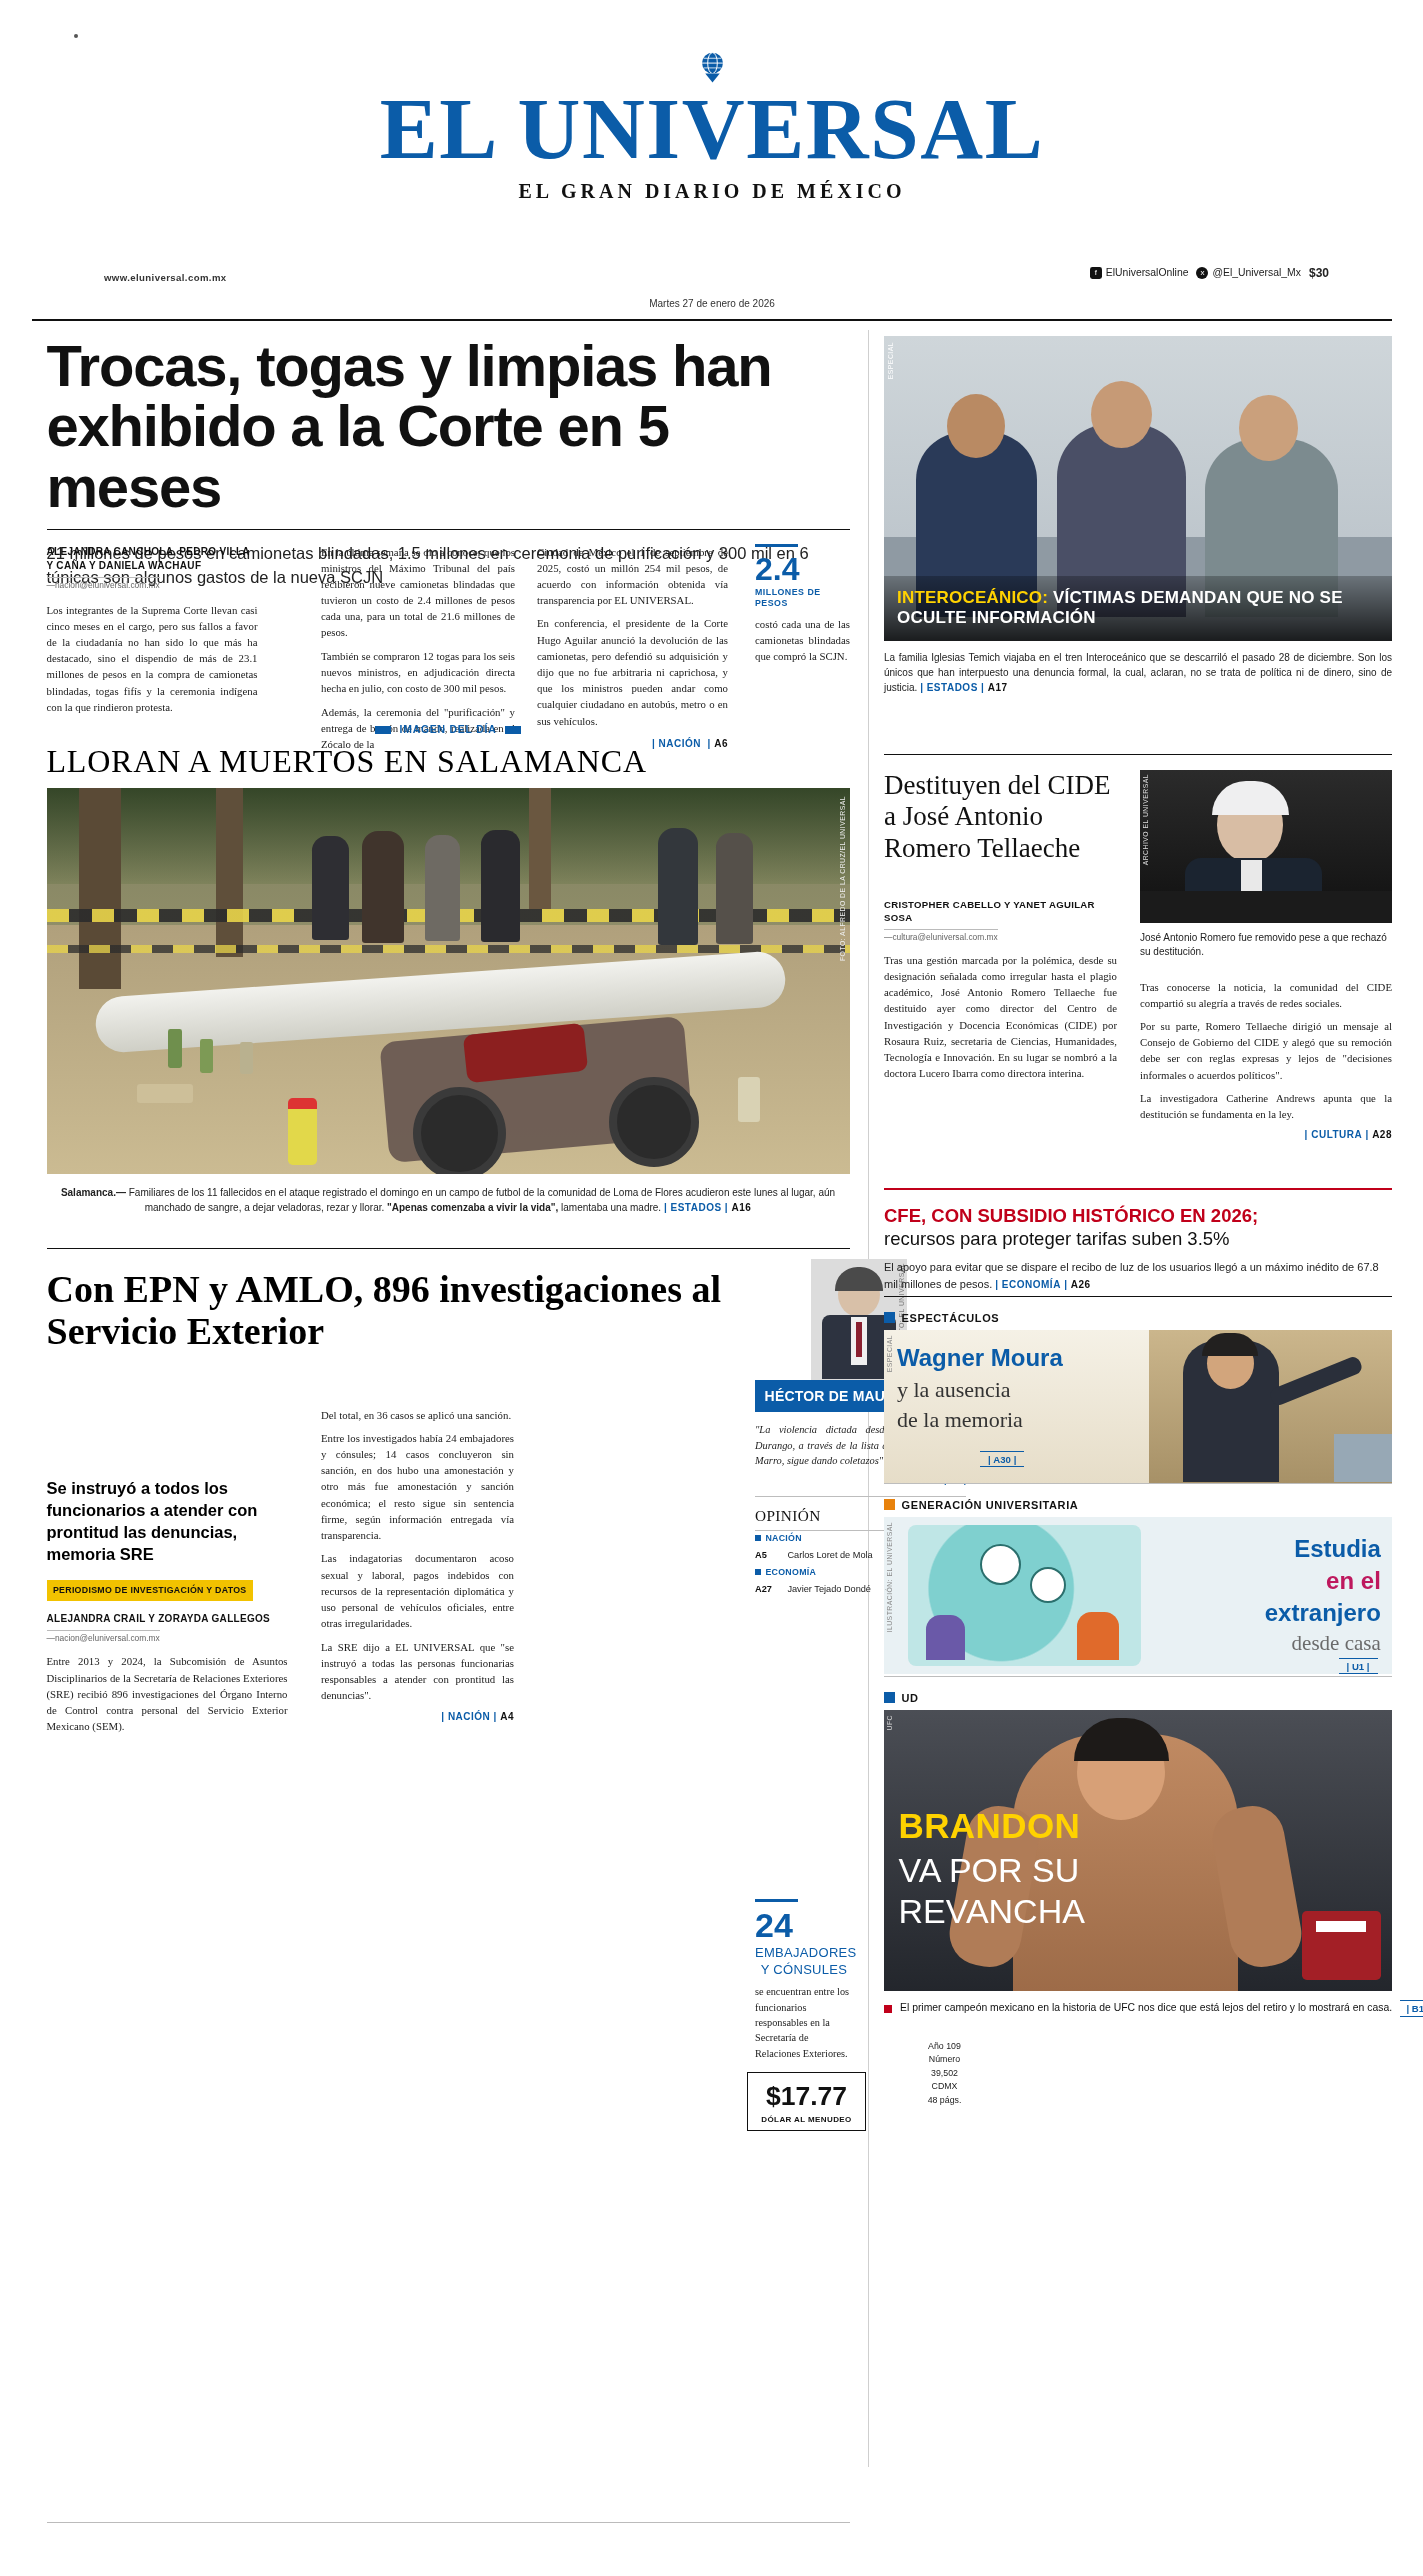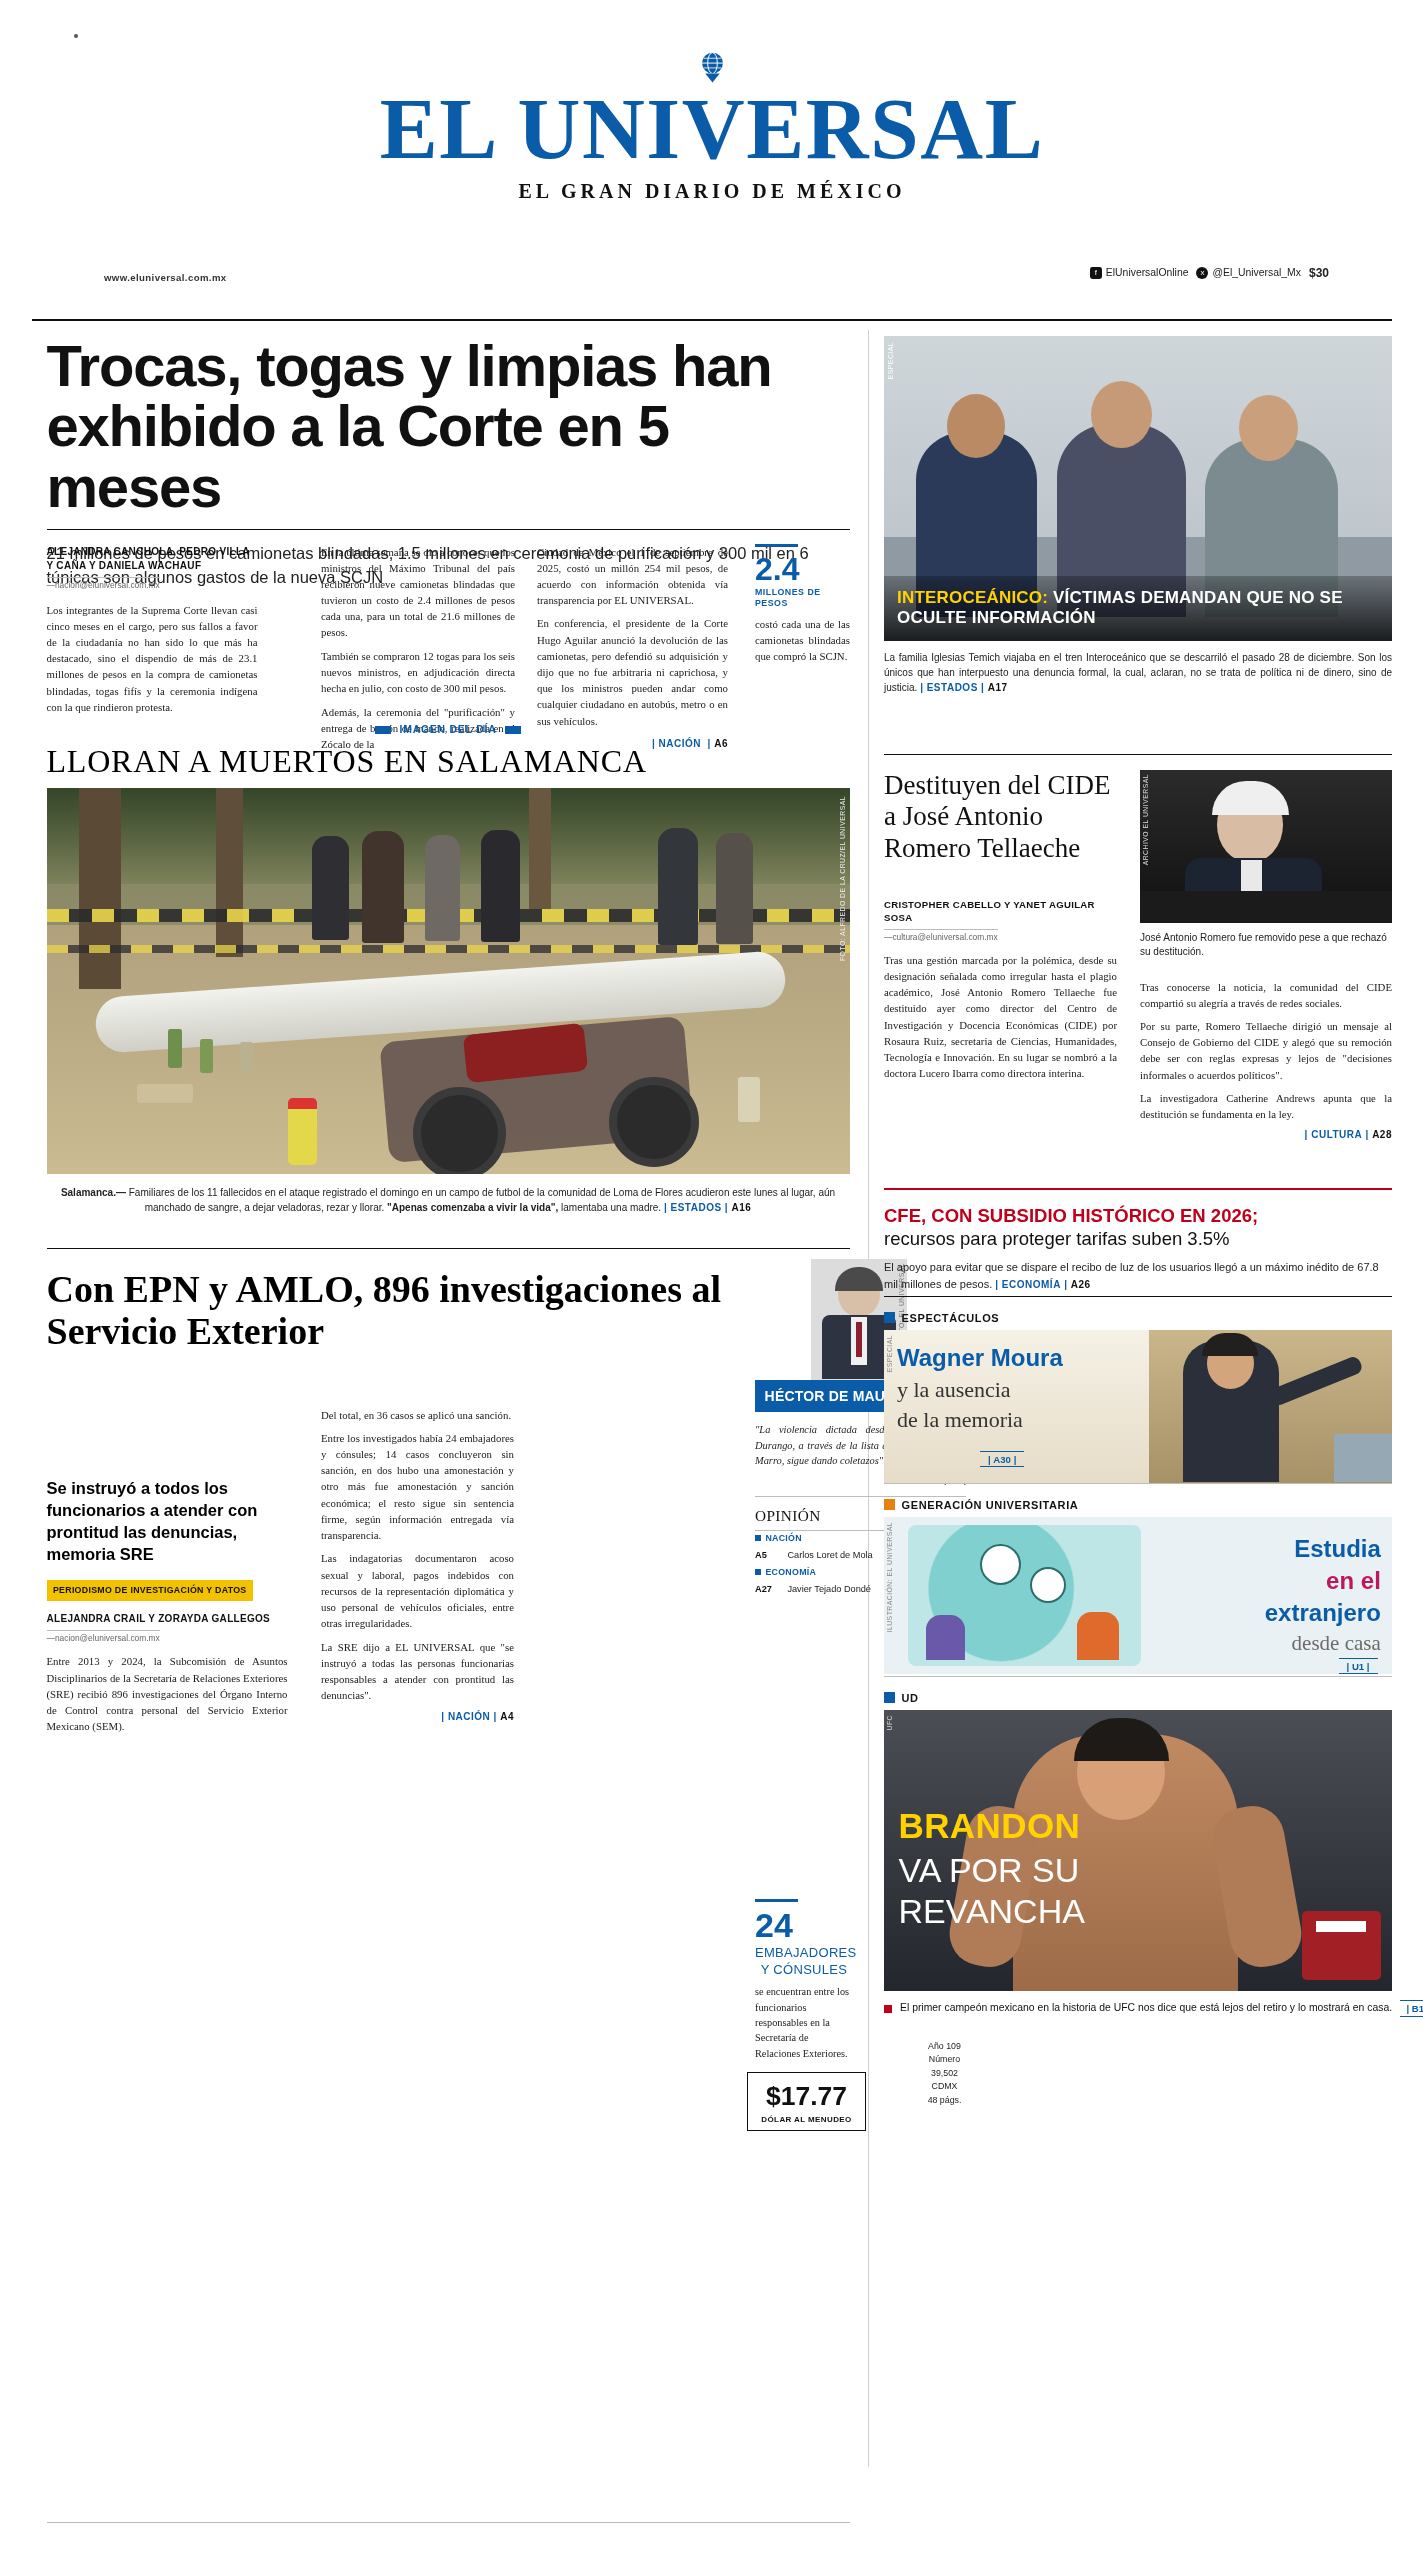--- a/index.html
+++ b/index.html
@@ -140,20 +140,21 @@
       <span class="dot">f</span>
       <span>ElUniversalOnline</span>
     </span>
     <span class="soc">
       <span class="dot dotr">x</span>
       <span>@El_Universal_Mx</span>
     </span>
     <span class="price">$30</span>
   </div>
 
+  <div class="dateline">Martes 27 de enero de 2026</div>
   <div class="rule-top"></div>
 
   <div class="vrule" style="left:836px;top:315px;height:2137px;"></div>
 
   <div class="lead">
     <h1>Trocas, togas y limpias han exhibido a la Corte en 5 meses</h1>
     <div class="sub">21 millones de pesos en camionetas blindadas, 1.5 millones en ceremonia de purificación y 300 mil en 6 túnicas son algunos gastos de la nueva SCJN</div>
   </div>
   <div class="lead-rule" style="top:514px;"></div>
 

